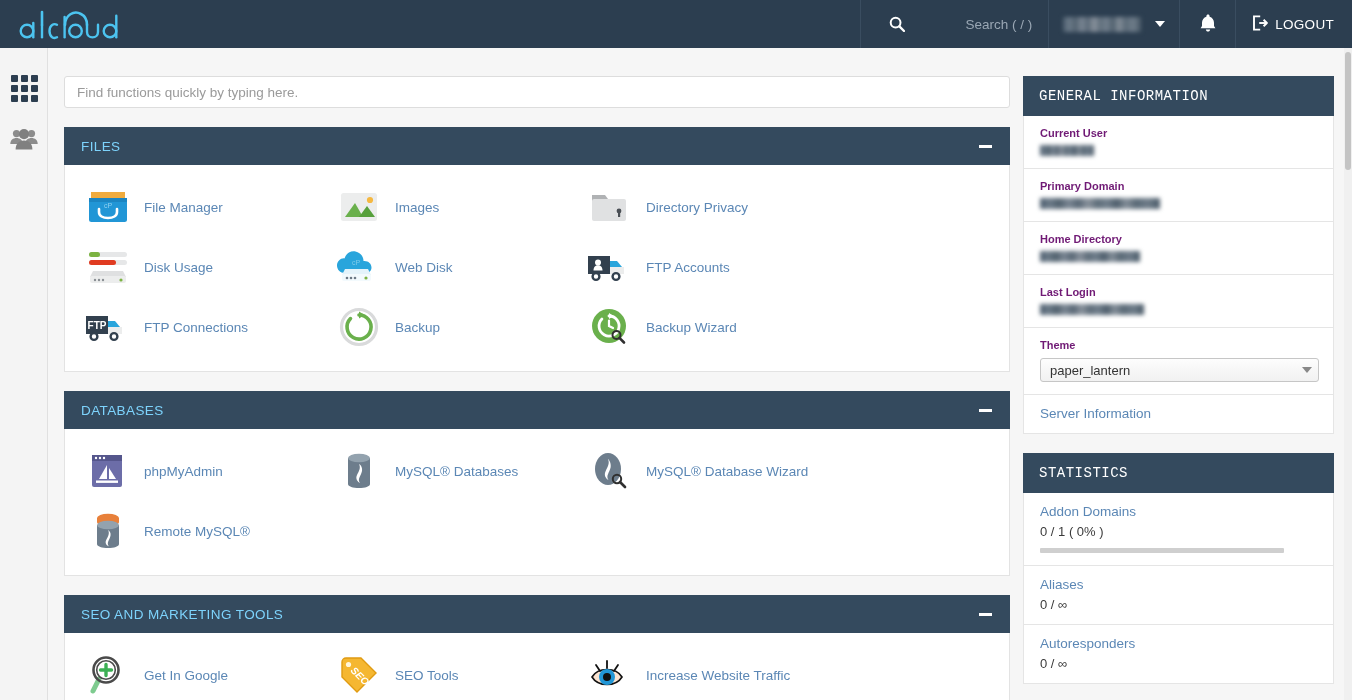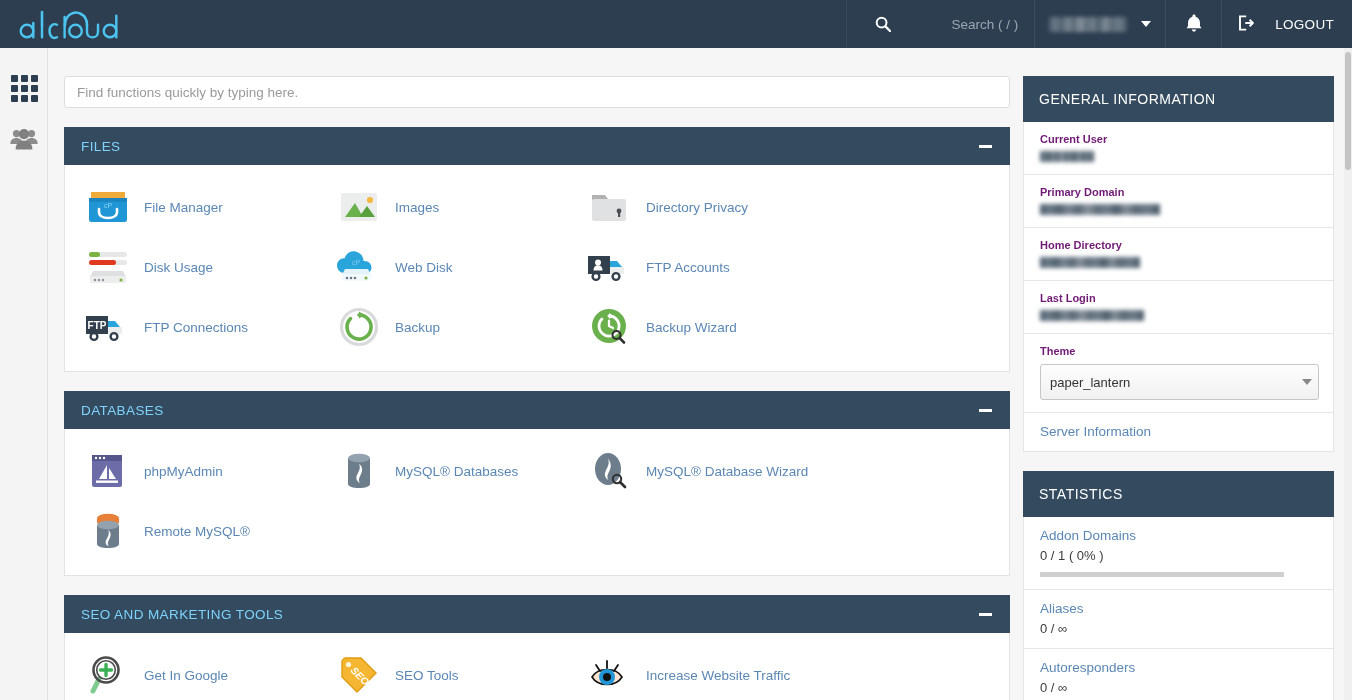--- a/index.html
+++ b/index.html
@@ -58,21 +58,21 @@
     border-left: 5px solid transparent;
     border-right: 5px solid transparent;
     border-top: 6px solid #ffffff;
   }
   .hdr-bell {
     display: flex; align-items: center; justify-content: center;
     height: 48px; width: 56px;
     border-left: 1px solid #3a4d60;
   }
   .hdr-logout {
-    display: flex; align-items: center; gap: 21px;
+    display: flex; align-items: center; gap: 7px;
     height: 48px; padding: 0 18px 0 16px;
     border-left: 1px solid #3a4d60;
     color: #fff; font-size: 13.5px; letter-spacing: .3px;
   }
 
   
   .leftrail {
     position: absolute; top: 48px; left: 0;
     width: 48px; height: 652px;
     background: #f4f4f4;
@@ -145,42 +145,43 @@
     line-height: 17px;
   }
 
   
   .rightcol {
     position: absolute; top: 16px; left: 974px;
     width: 311px;
   }
   .side-panel { width: 311px; background: #fff; margin-bottom: 19px; }
   .side-head {
-    background: #344a5e; height: 46px;
+    background: #344a5e; height: 40px;
     display: flex; align-items: center;
     padding: 0 16px;
+    font-family: Liberation Mono, monospace;
   }
   .side-head-title { color: #fff; font-size: 14px; letter-spacing: .5px; }
   .side-row {
     border: 1px solid #e5e5e5;
     border-top: none;
     padding: 11px 16px 12px 16px;
   }
   .side-row:first-of-type { border-top: none; }
   .side-label-strong { font-weight: bold; font-size: 11px; color: #701a75; }
   .side-link { color: #5b87b5; font-size: 13.5px; }
   .side-value { font-size: 13px; color: #444; margin-top: 6px; }
   .blur-val { height: 11px; display: block; }
   .bv1 { width: 54px; }
   .bv2 { width: 120px; }
   .bv3 { width: 100px; }
   .bv4 { width: 104px; }
   .theme-select {
     margin-top: 7px;
-    width: 279px; height: 36px;
+    width: 279px; height: 24px;
     background: linear-gradient(#fdfdfd, #f1f1f1);
     border: 1px solid #c6c6c6;
     border-radius: 3px;
     display: flex; align-items: center; justify-content: space-between;
     padding: 0 6px 0 9px;
     font-size: 13px; color: #333;
   }
   .sel-caret {
     width: 0; height: 0;
     border-left: 5px solid transparent;

